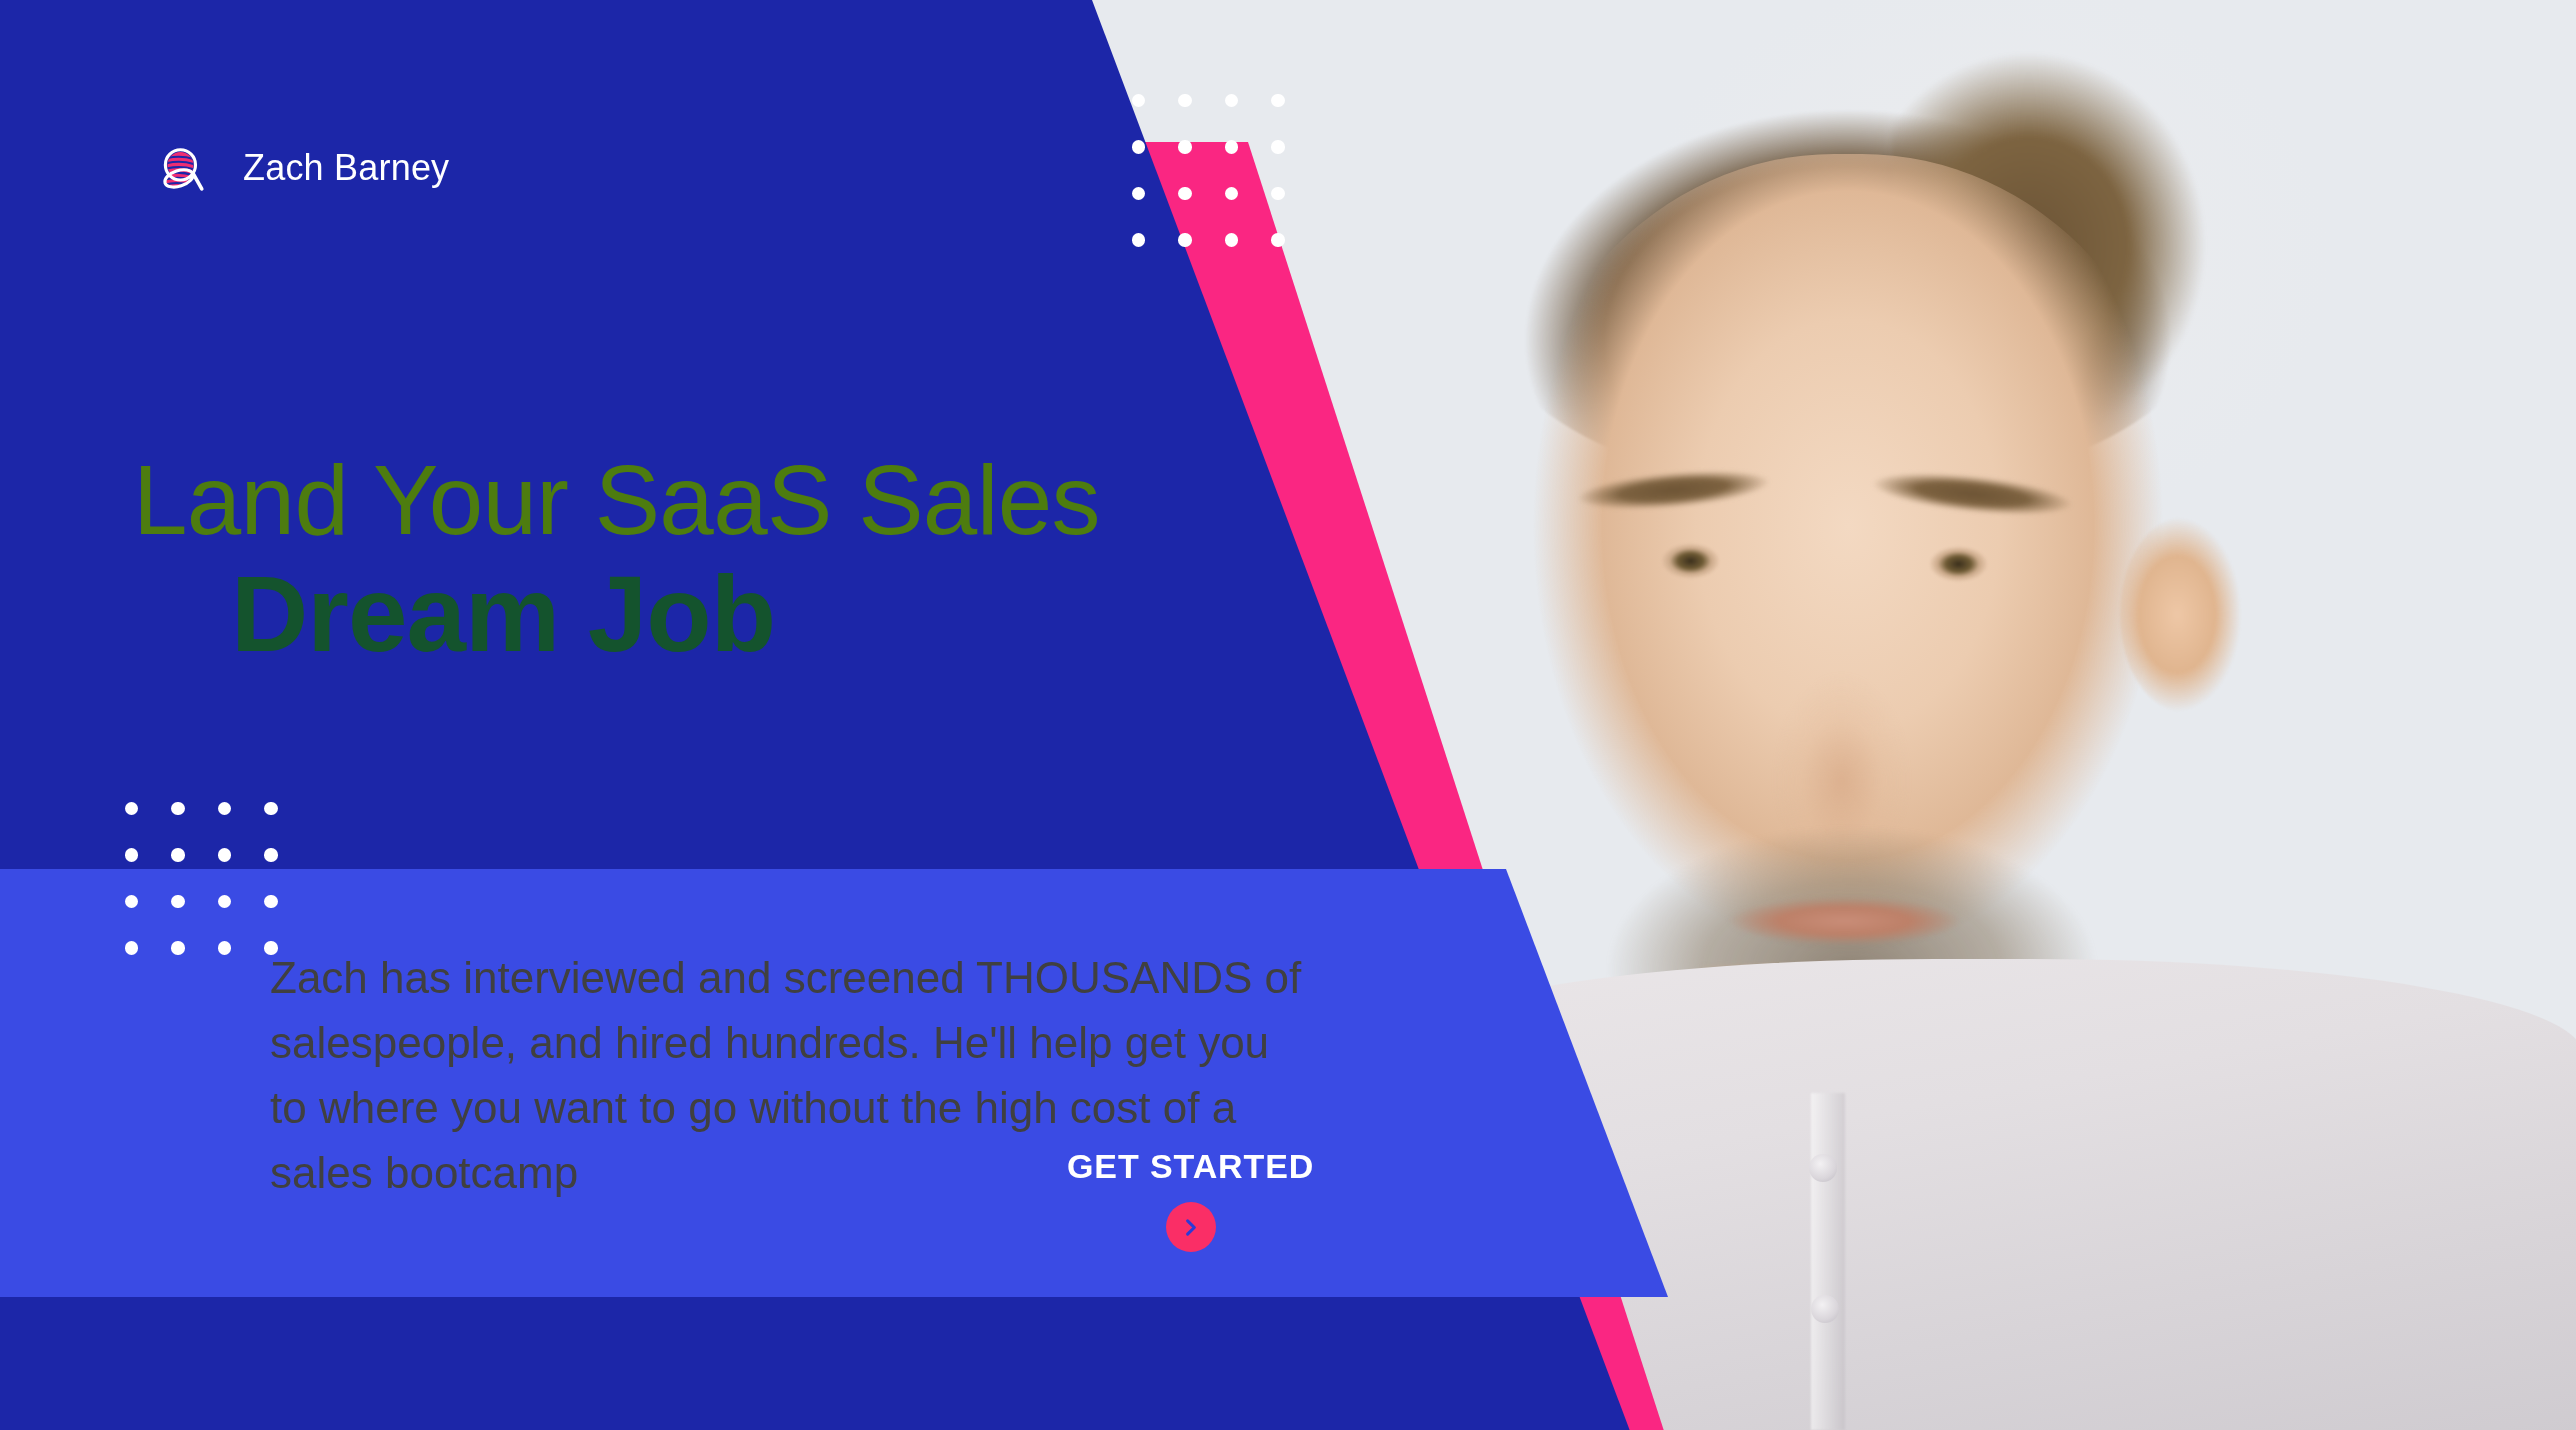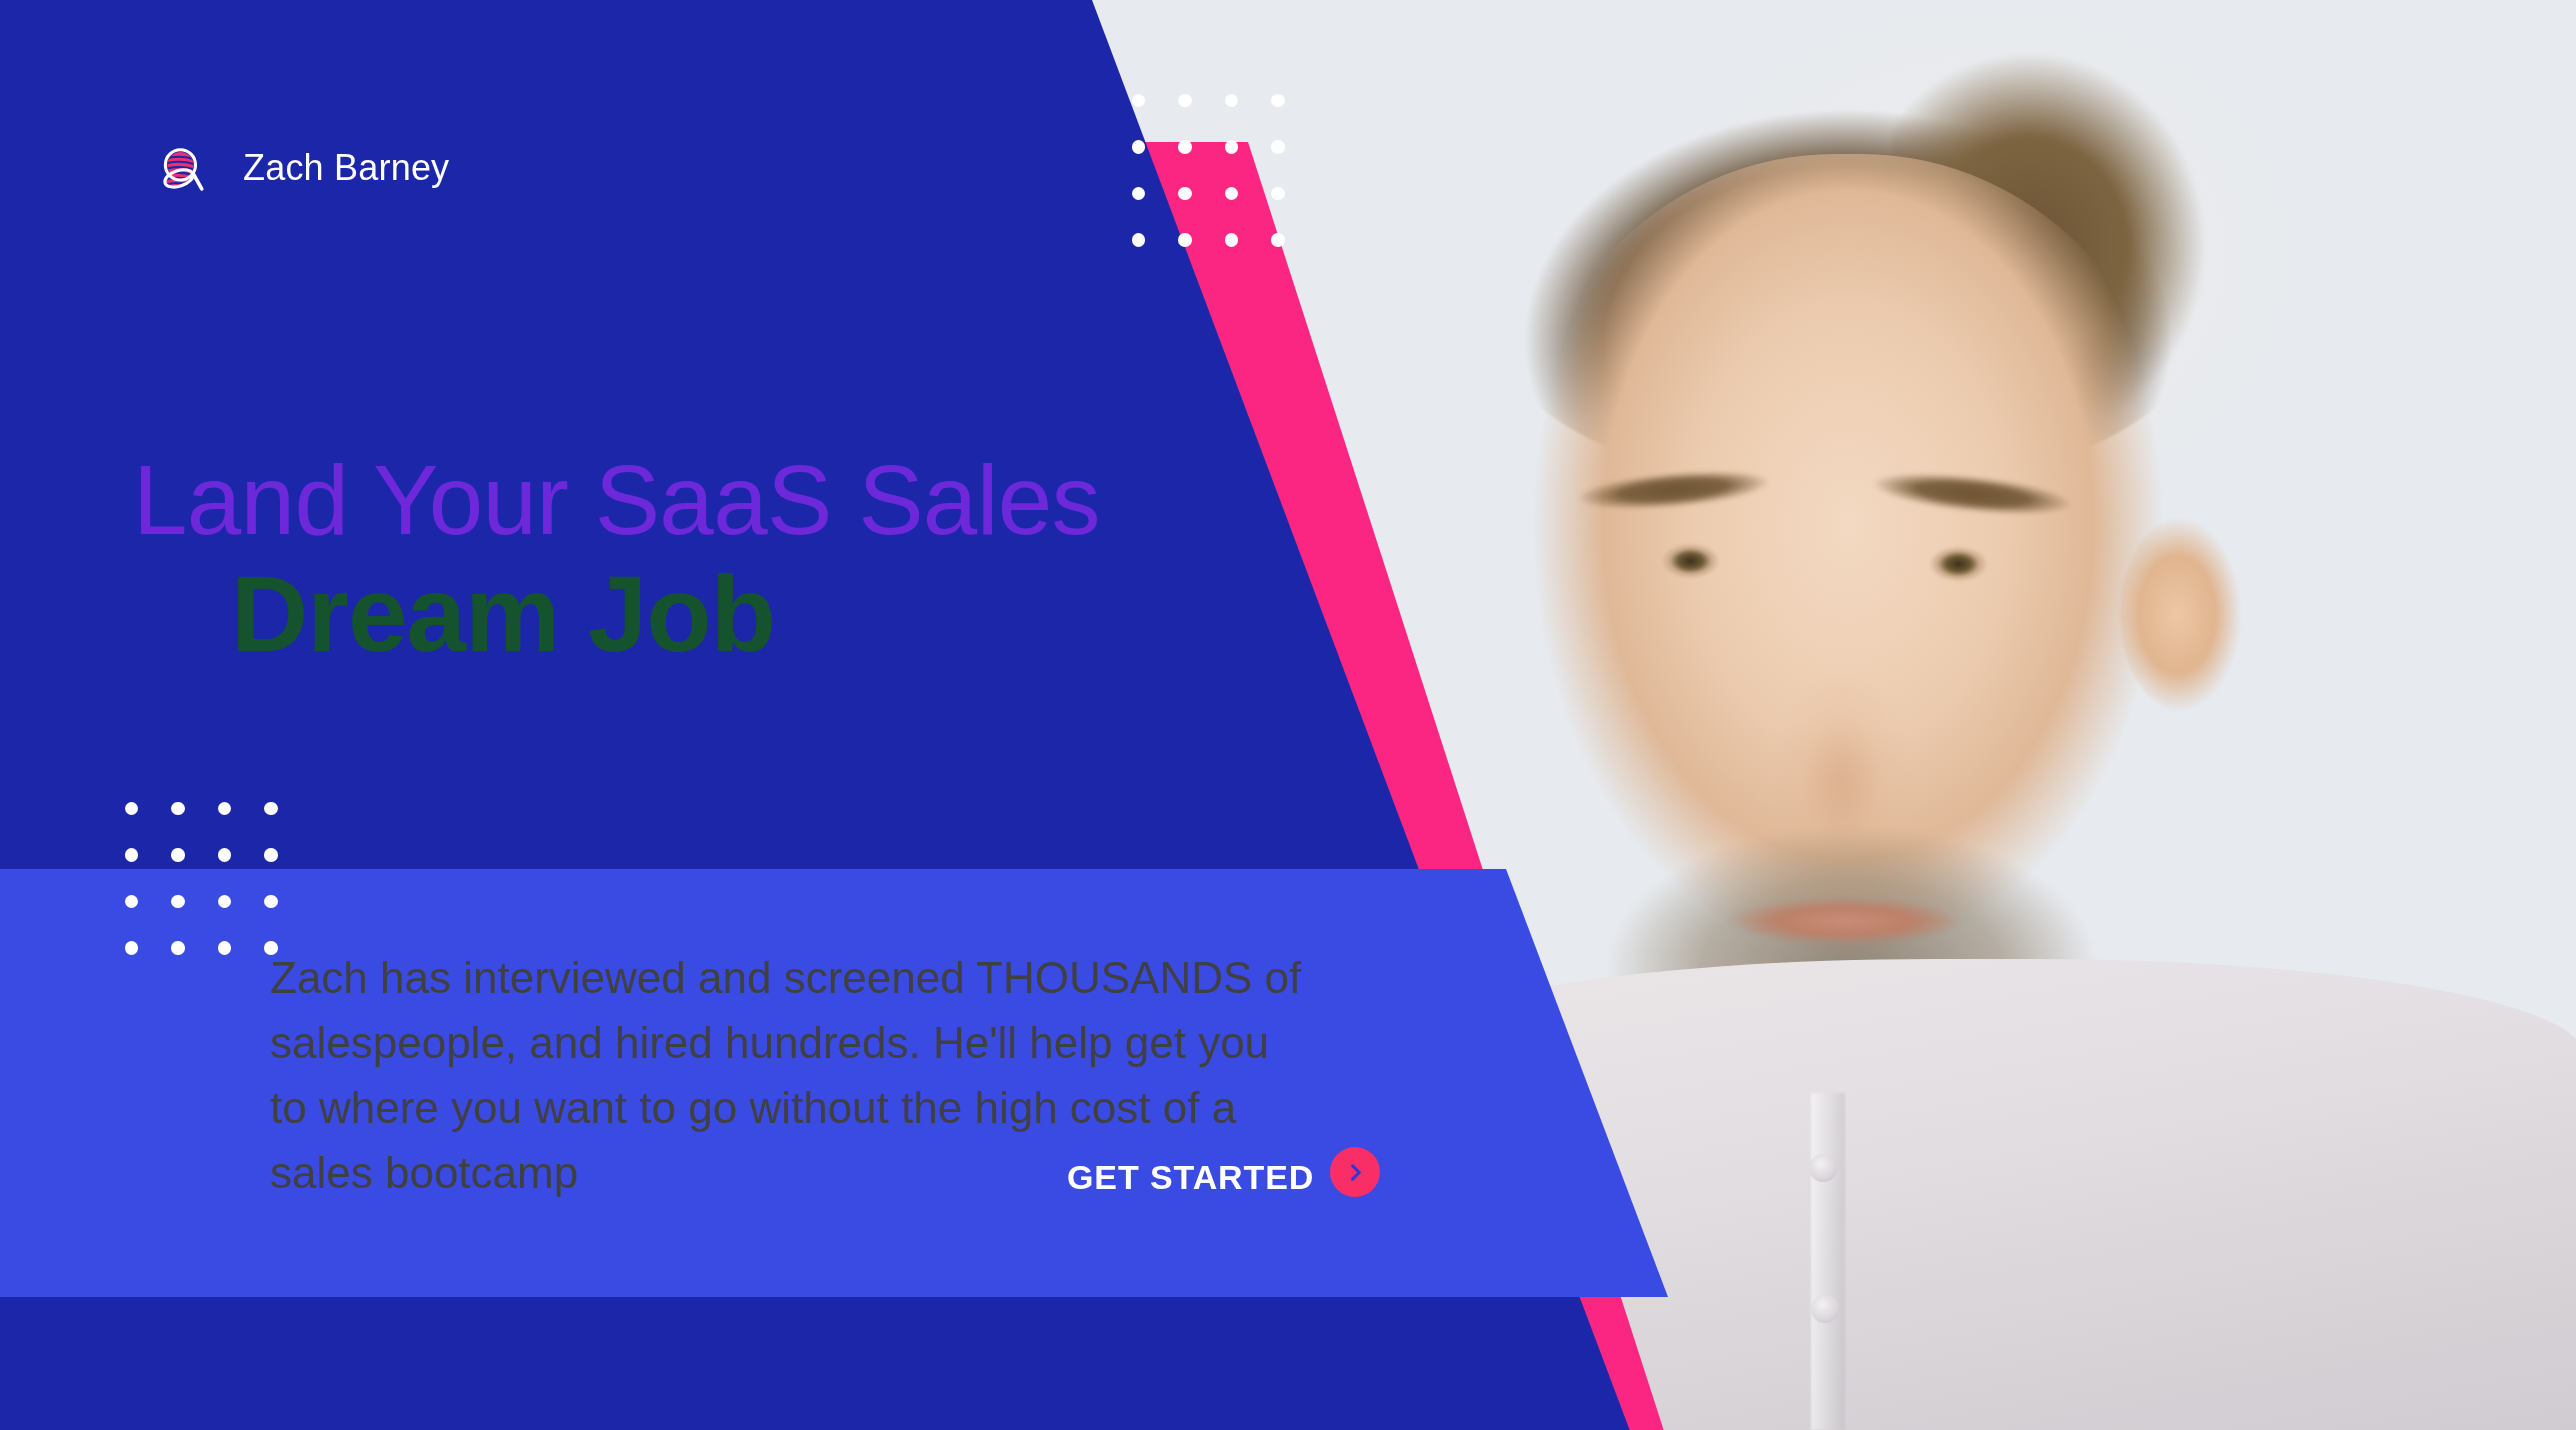--- a/index.html
+++ b/index.html
@@ -151,37 +151,38 @@
     display:flex; align-items:center; gap:35px;
   }
   .brand-mark{ width:52px; height:52px; display:block; }
   .brand-name{
     color:#ffffff; font-size:36px; font-weight:400; letter-spacing:0.2px;
     line-height:1; white-space:nowrap;
   }
 
   .headline{ position:absolute; left:133px; top:451px; width:1181px; }
   .headline .l1{
-    color:#6d28d9; font-size:98px; font-weight:300; line-height:1.0;
+    color:#4d7c0f; font-size:98px; font-weight:300; line-height:1.0;
     letter-spacing:-0.7px; white-space:nowrap;
   }
   .headline .l2{
     color:#14532d; font-size:107px; font-weight:700; line-height:1.05;
     letter-spacing:-1px; white-space:nowrap; margin-top:9.4px; padding-left:98px;
   }
 
   .body-copy{
     position:absolute; left:270px; top:945px; width:1033px;
     color:#404040; font-size:44px; font-weight:400; line-height:1.48;
   }
 
   .cta{
     position:absolute; left:1067px; top:1147px;
-    display:flex; align-items:flex-end; gap:16px;
+    display:flex; align-items:center; gap:16px;
     cursor:pointer;
+    flex-direction:column;
   }
   .cta-label{
     color:#ffffff; font-size:34px; font-weight:700; letter-spacing:0.9px;
     white-space:nowrap;
   }
   .cta-arrow{
     width:50px; height:50px; border-radius:50%;
     background:#fa2e66;
     display:flex; align-items:center; justify-content:center;
   }

